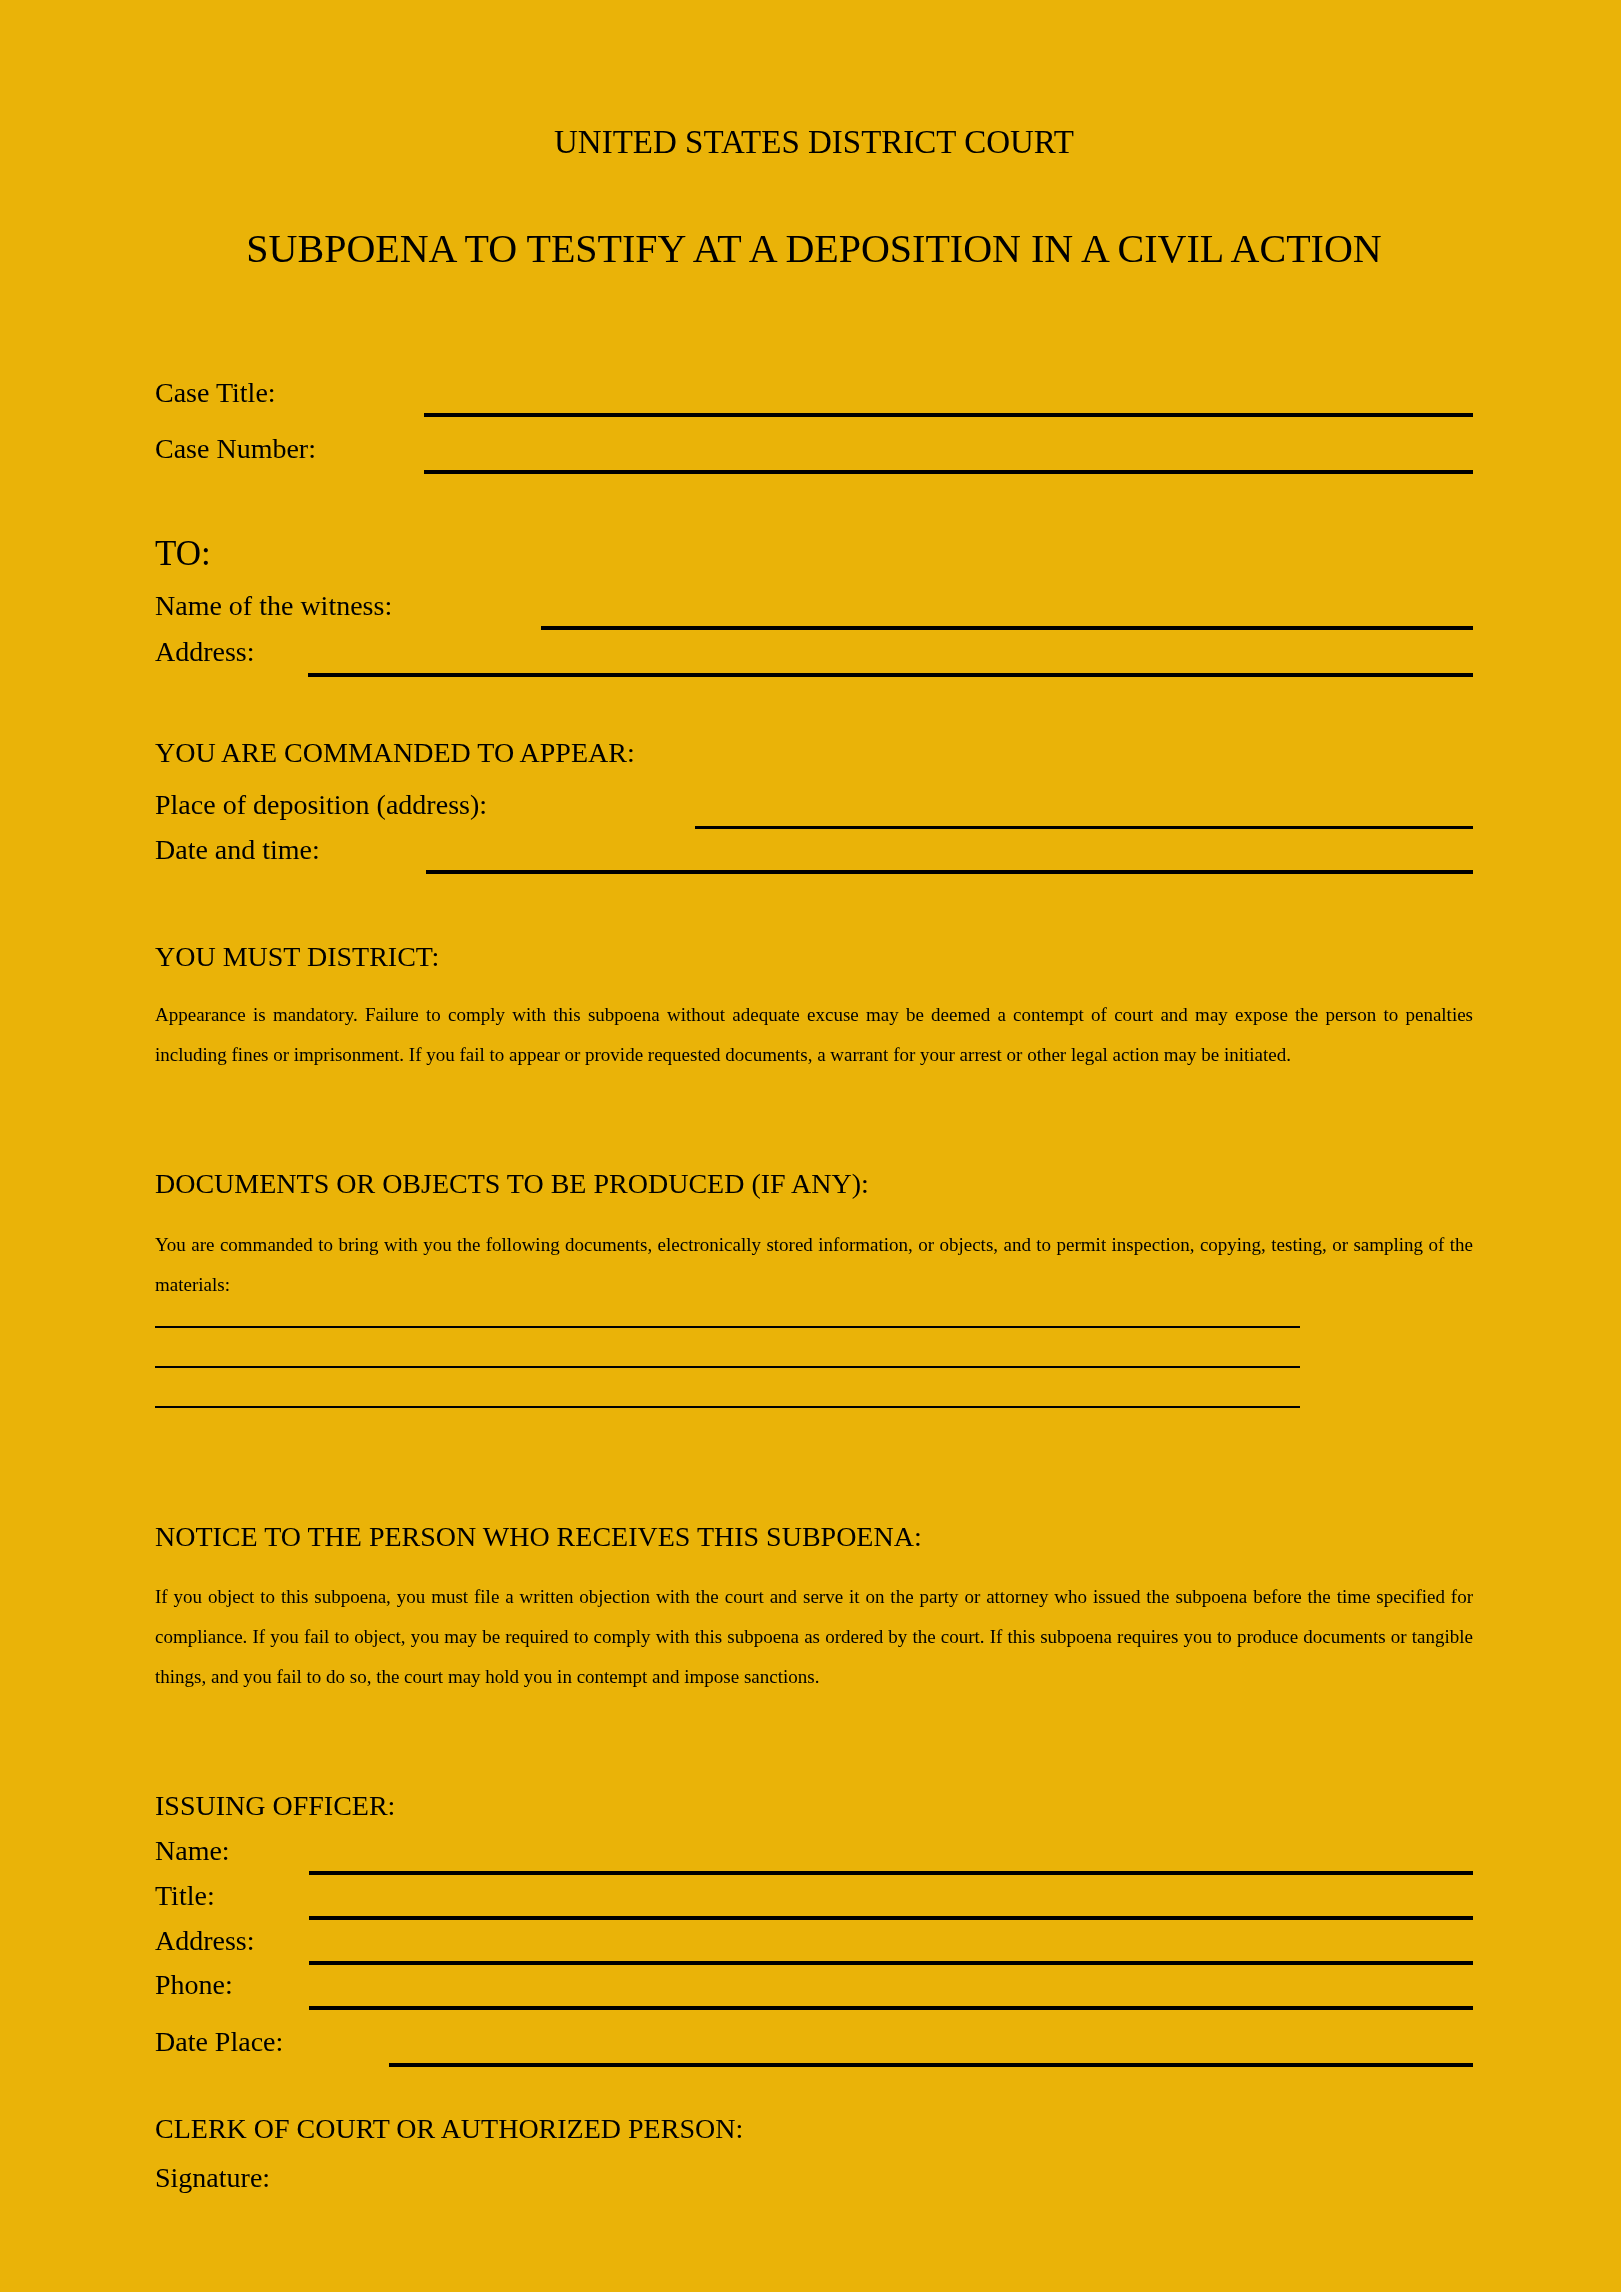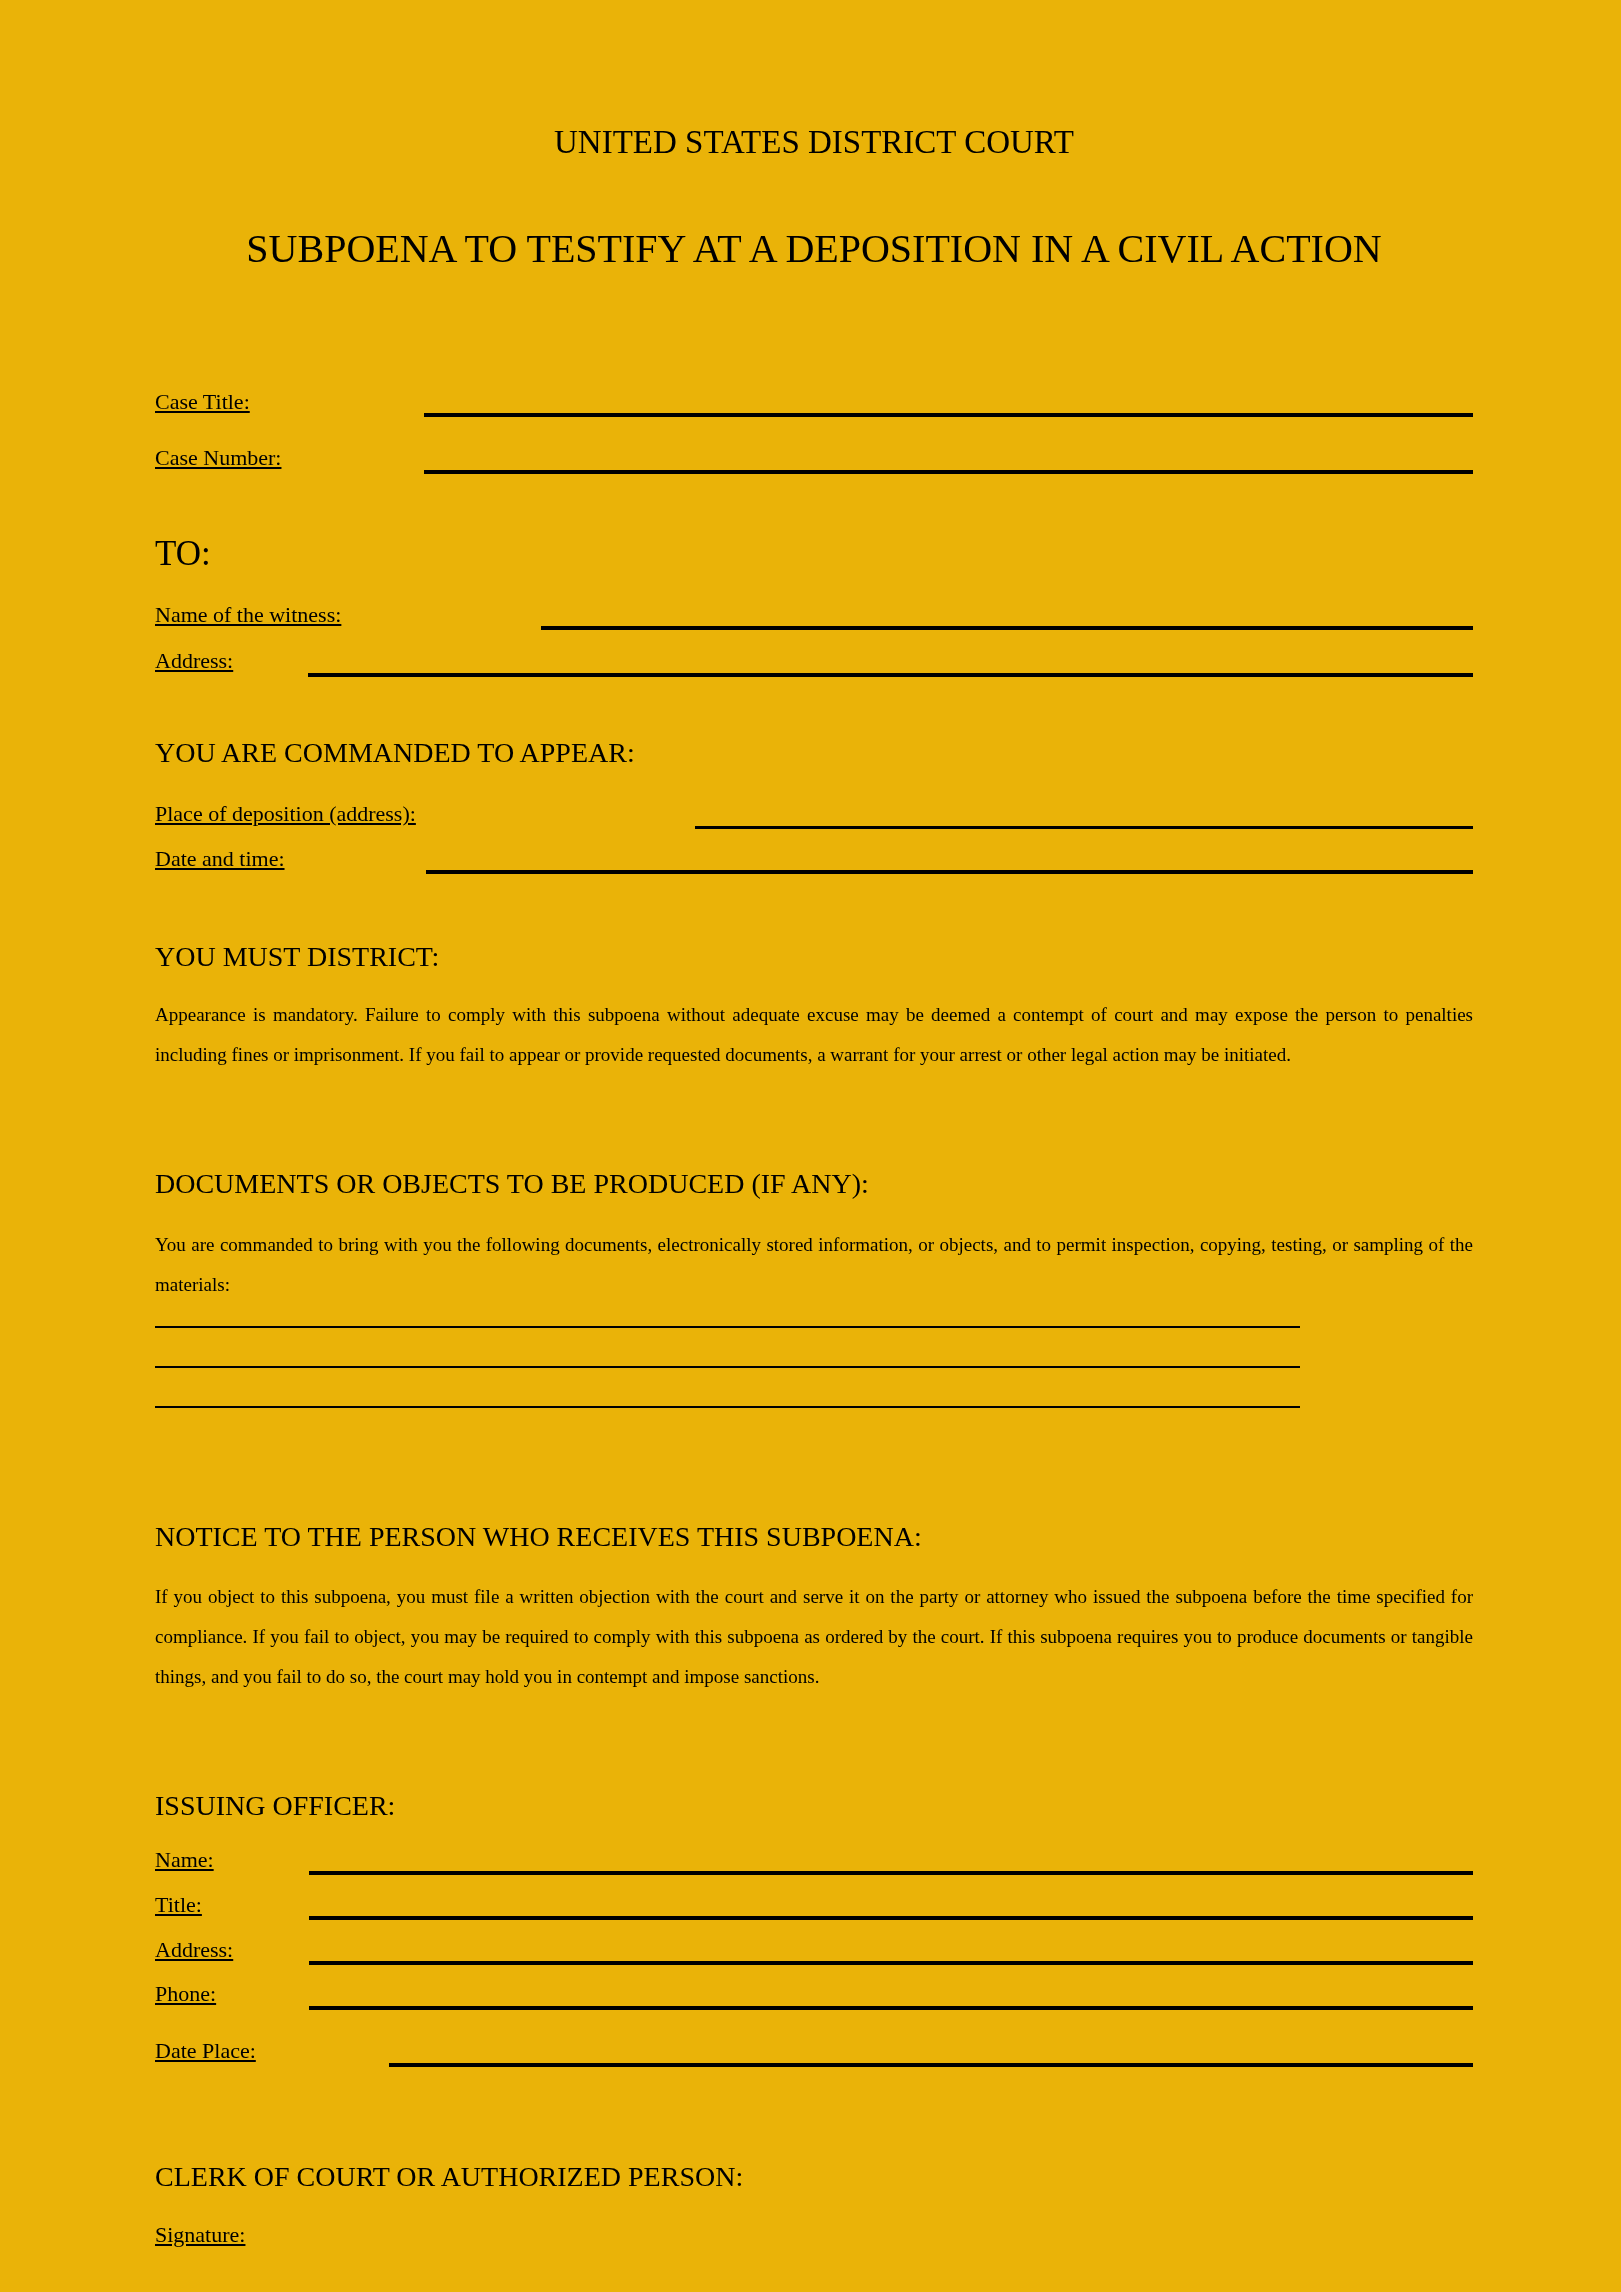--- a/index.html
+++ b/index.html
@@ -48,25 +48,24 @@
     line-height: 40px;
     text-align: justify;
   }
   .field-row {
     position: relative;
     height: 39px;
   }
   .field-label {
     position: absolute;
     left: 0;
-    bottom: 3px;
-    font-size: 22px;
+    bottom: 12px;
+    font-size: 28px;
     line-height: 25.5px;
     white-space: nowrap;
-    text-decoration: underline;
   }
   .f-line {
     position: absolute;
     right: 0;
     bottom: 0;
     height: 3.9px;
     background: #000000;
   }
   .blank-line {
     width: 1145px;
@@ -154,21 +153,21 @@
     <div class="field-row" style="margin-top:5.9px">
       <span class="field-label">Phone:</span>
       <div class="f-line" style="left:154px"></div>
     </div>
 
     <div class="field-row" style="margin-top:17.6px">
       <span class="field-label">Date Place:</span>
       <div class="f-line" style="left:234px"></div>
     </div>
 
-    <div class="section-heading" style="margin-top:92px">CLERK OF COURT OR AUTHORIZED PERSON:</div>
+    <div class="section-heading" style="margin-top:44px">CLERK OF COURT OR AUTHORIZED PERSON:</div>
 
     <div class="field-row" style="margin-top:17.6px">
       <span class="field-label">Signature:</span>
 
     </div>
 
   </div>
 </div>
 
 

